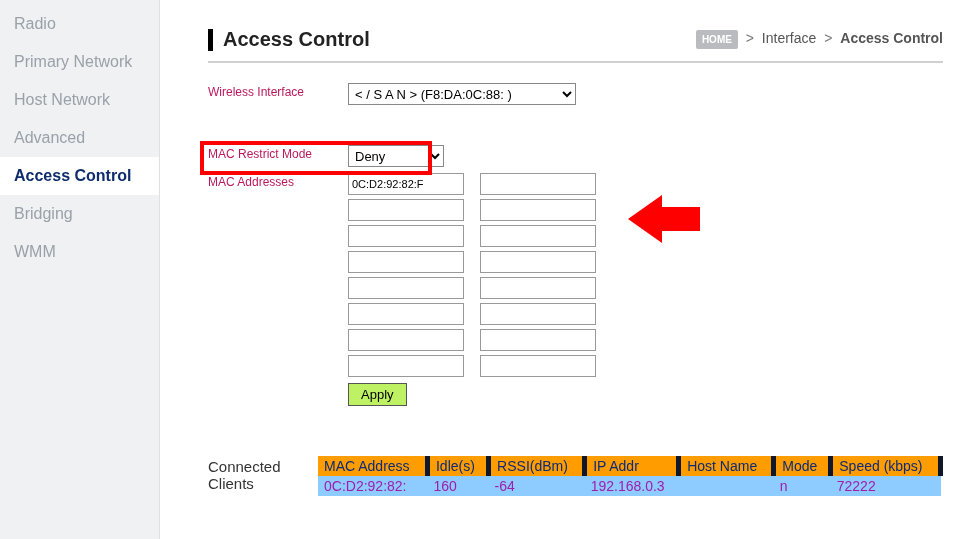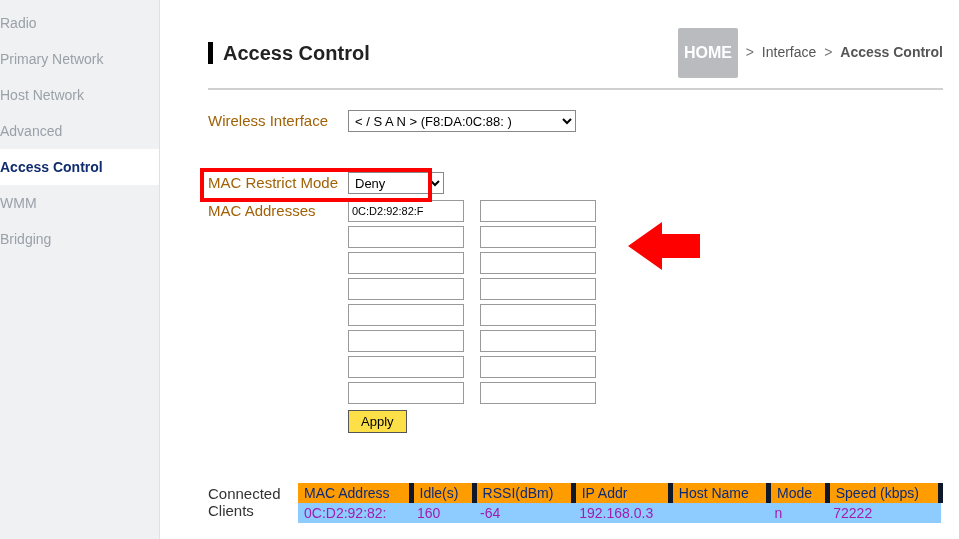--- a/index.html
+++ b/index.html
@@ -1,58 +1,58 @@
 <!DOCTYPE html>
 <html><head>
   <meta charset="utf-8">
   <style>
     *{box-sizing:border-box;margin:0;padding:0;}
     body{font-family:Arial,Helvetica,sans-serif;font-size:14px;color:#333;background:#fff;width:959px;height:539px;overflow:hidden;}
     .wrap{display:flex;height:100%;}
     .sidebar{width:160px;background:#f0f1f3;padding-top:5px;border-right:1px solid #e0e0e0;}
-    .sidebar .s-item{padding:10px 0;color:#9aa1a9;font-size:14px;cursor:pointer;}
+    .sidebar .s-item{padding:10px 14px;color:#9aa1a9;font-size:16px;cursor:pointer;}
     .sidebar .s-item.active{color:#0f2c6e;font-weight:bold;background:#fff;}
     .main{flex:1;padding:10px 16px 0 48px;position:relative;}
     .titlebar{display:flex;align-items:center;justify-content:space-between;padding:18px 0 10px 0;border-bottom:2px solid #d0d0d0;margin-bottom:20px;}
     .title-left{display:flex;align-items:center;}
     .title-bar-accent{width:5px;height:22px;background:#000;margin-right:10px;}
     .title{font-size:20px;font-weight:bold;color:#222;}
     .crumbs{font-size:14px;color:#555;}
-    .crumbs .home-badge{display:inline-block;background:#b9bbbf;color:#fff;font-size:16px;font-weight:bold;padding:16px 6px;border-radius:2px;vertical-align:middle;}
+    .crumbs .home-badge{display:inline-block;background:#b9bbbf;color:#fff;font-size:10px;font-weight:bold;padding:4px 6px;border-radius:2px;vertical-align:middle;}
     .crumbs .sep{margin:0 4px;color:#777;}
     .crumbs .cur{font-weight:bold;}
     .row{display:flex;align-items:flex-start;margin-bottom:6px;}
-    .row .lbl{width:140px;text-align:left;padding-top:2px;color:#a16207;font-size:15px;}
+    .row .lbl{width:140px;text-align:left;padding-top:2px;color:#be185d;font-size:12px;}
     select{border:1px solid #888;background:#fff;font-size:13px;height:22px;padding:0 2px;}
     .iface-sel{width:228px;}
     .mode-sel{width:96px;}
     .mac-grid{display:grid;grid-template-columns:128px 128px;gap:4px 4px;}
     .mac-grid input{width:116px;height:22px;border:1px solid #999;font-size:11px;padding:1px 3px;}
-    .apply{border:1px solid #555;background:#fde047;padding:3px 12px;font-size:13px;cursor:pointer;margin-top:6px;}
+    .apply{border:1px solid #555;background:#bef264;padding:3px 12px;font-size:13px;cursor:pointer;margin-top:6px;}
     .highlight-box{position:absolute;border:4px solid #ff0000;pointer-events:none;}
     .arrow{position:absolute;color:#ff0000;pointer-events:none;}
-    .clients{display:flex;align-items:flex-start;margin-top:50px;}
+    .clients{display:flex;align-items:flex-start;margin-top:50px;gap:20px;}
     .clients .lbl{width:90px;padding-top:2px;font-size:15px;color:#333;}
     table.ct{border-collapse:collapse;font-size:14px;flex:1;}
     table.ct th{background:#ff9c00;color:#0b2b7a;text-align:left;padding:2px 6px;font-weight:normal;border-right:5px solid #0f172a;}
     table.ct td{background:#8ecbff;color:#a21caf;padding:2px 6px;}
     .form-area{position:relative;}
   </style>
 </head>
 <body>
 
 <div class="wrap">
   <div class="sidebar">
     <div class="s-item">Radio</div>
     <div class="s-item">Primary Network</div>
     <div class="s-item">Host Network</div>
     <div class="s-item">Advanced</div>
     <div class="s-item active">Access Control</div>
+    <div class="s-item">Bridging</div>
     <div class="s-item">WMM</div>
-    <div class="s-item">Bridging</div>
   </div>
 
   <div class="main">
     <div class="titlebar">
       <div class="title-left">
         <div class="title-bar-accent"></div>
         <div class="title">Access Control</div>
       </div>
       <div class="crumbs">
         <span class="home-badge">HOME</span>

